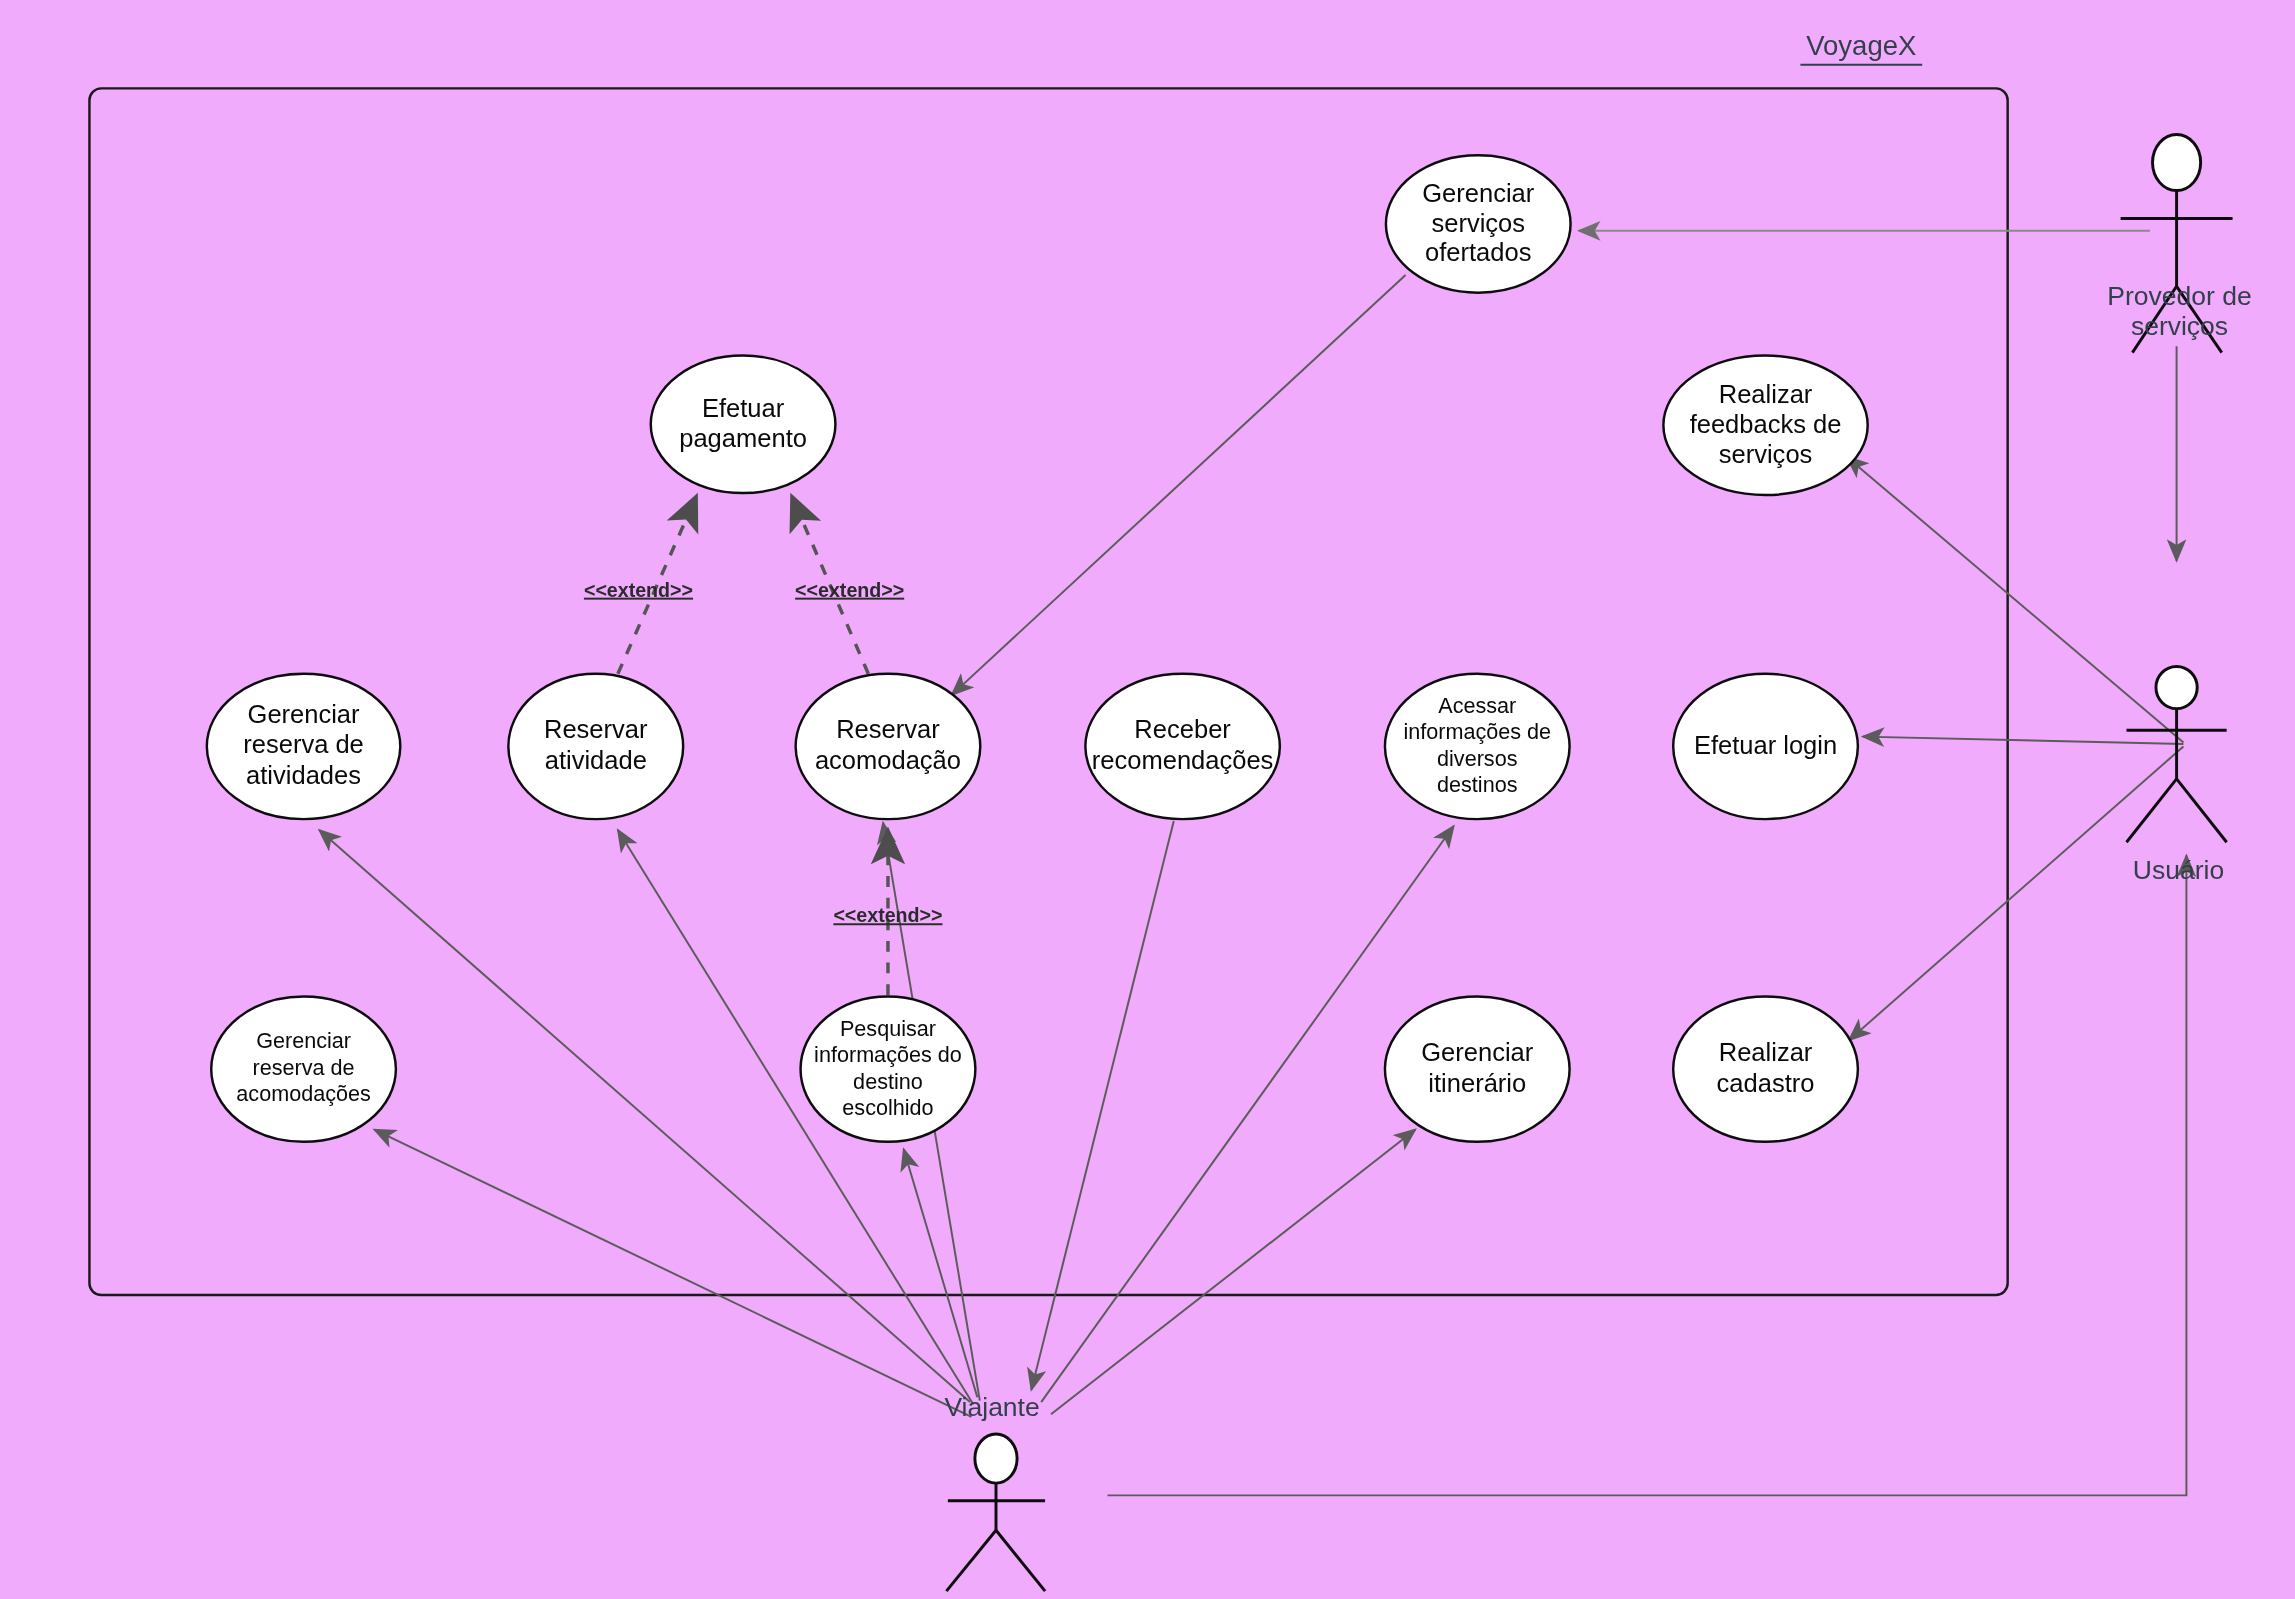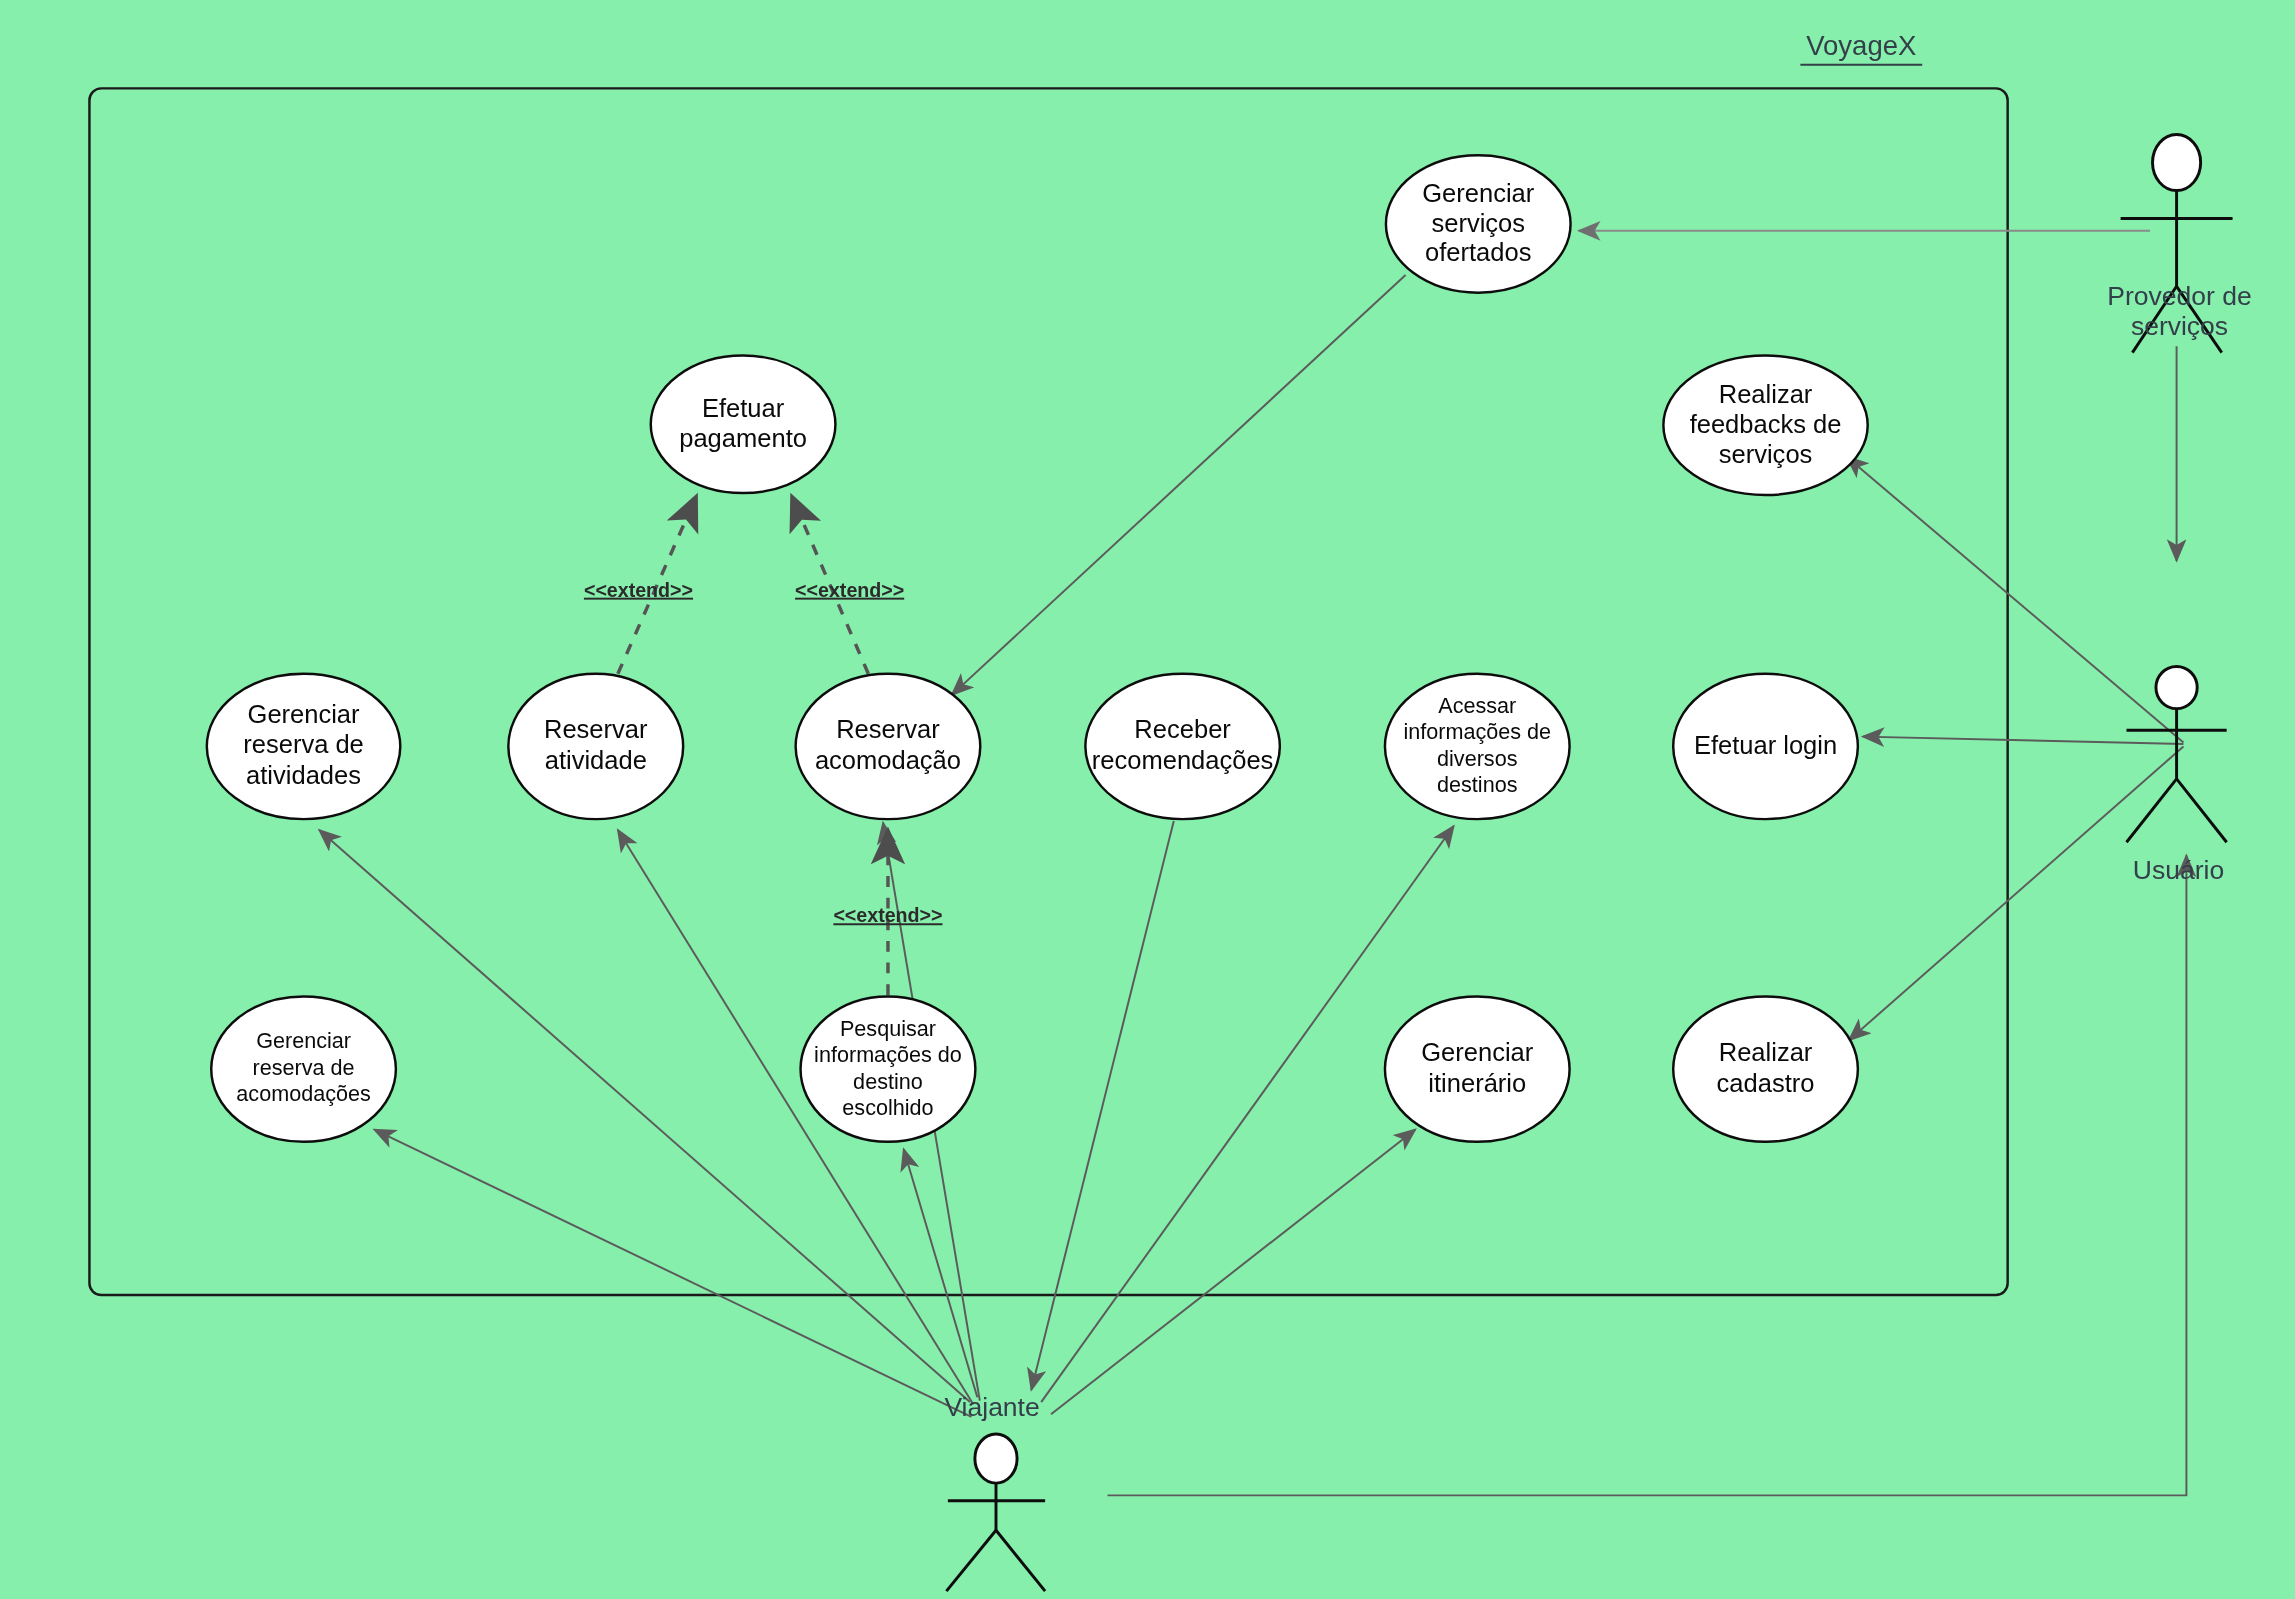--- a/index.html
+++ b/index.html
@@ -7,21 +7,21 @@
     padding: 0;
     background: #ffffff;
   }
   body {
     font-family: "Liberation Sans", sans-serif;
   }
   #stage {
     position: relative;
     width: 2295px;
     height: 1599px;
-    background: #86efac;
+    background: #f0abfc;
     overflow: hidden;
   }
   svg#diagram {
     position: absolute;
     inset: 0;
     width: 2295px;
     height: 1599px;
     display: block;
   }
   .boundary-rect {

